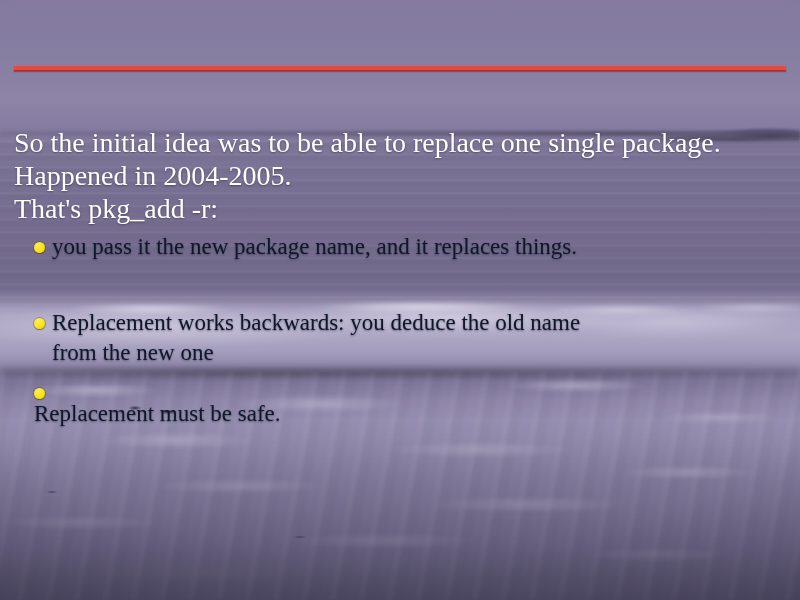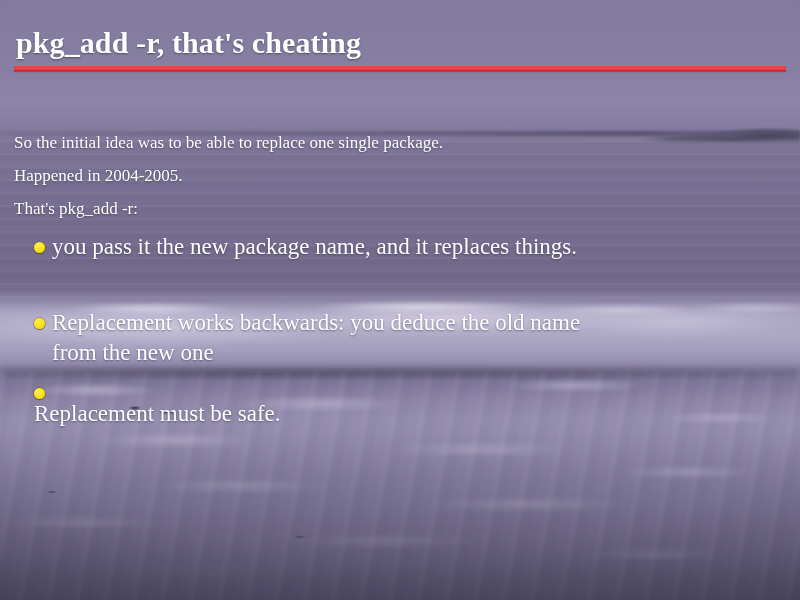--- a/index.html
+++ b/index.html
@@ -195,36 +195,36 @@
     background: #e04a42;
     border-bottom: 1px solid #a8302c;
     box-shadow: 0 1px 1px rgba(50,20,20,.35);
   }
 
   #body { position: absolute; left: 0; top: 0; width: 800px; }
 
   .para {
     position: absolute;
     left: 14px;
-    font-size: 17px;
+    font-size: 28px;
     line-height: 23px;
     color: #ffffff;
     white-space: nowrap;
     text-shadow: 0 1px 2px rgba(40,34,58,.5);
   }
   .para.l1 { top: 131px; }
   .para.l2 { top: 164px; }
   .para.l3 { top: 197px; text-align: center; }
 
   .bullet-row {
     position: absolute;
     left: 34px;
     display: flex;
     align-items: flex-start;
-    color: #ffffff;
+    color: #0f172a;
     font-size: 23px;
     line-height: 30px;
     text-shadow: 0 1px 2px rgba(40,34,58,.5);
   }
   .bullet-row.b1 { top: 232px; }
   .bullet-row.b2 { top: 308px; }
   .bullet-row.b3 { top: 378px; flex-direction: column; }
 
   .bullet-dot {
     flex: 0 0 auto;
@@ -253,21 +253,20 @@
     <div class="bg-foamcrest"></div>
     <div class="bg-wetline"></div>
     <div class="bg-layer bg-sand"></div>
     <div class="bg-specks"></div>
     <div class="bg-layer bg-tint"></div>
     <div class="bg-layer bg-vignette"></div>
   </div>
 
   <div id="content">
 
-    <div id="title">pkg_add -r, that's cheating</div>
 
     <div id="title-rule"></div>
 
     <div id="body">
 
       <div class="para l1">So the initial idea was to be able to replace one single package.</div>
 
       <div class="para l2">Happened in 2004-2005.</div>
 
       <div class="para l3">That's pkg_add -r:</div>

